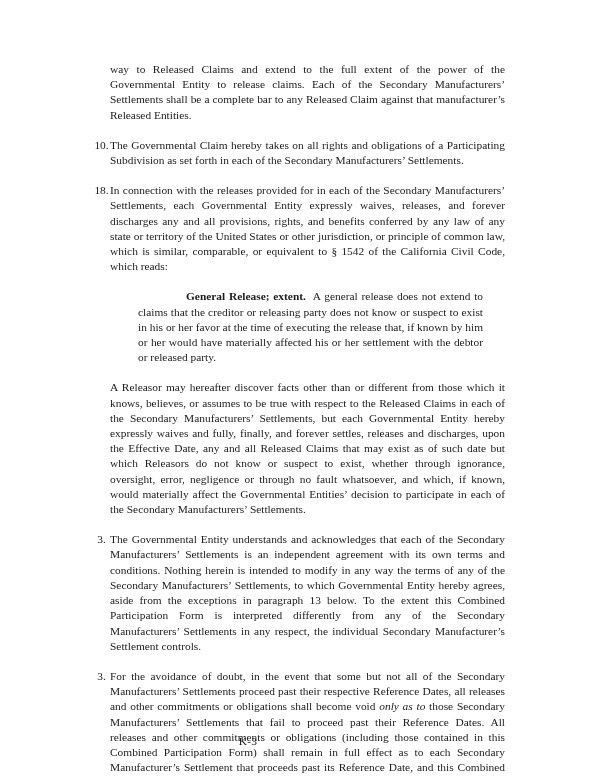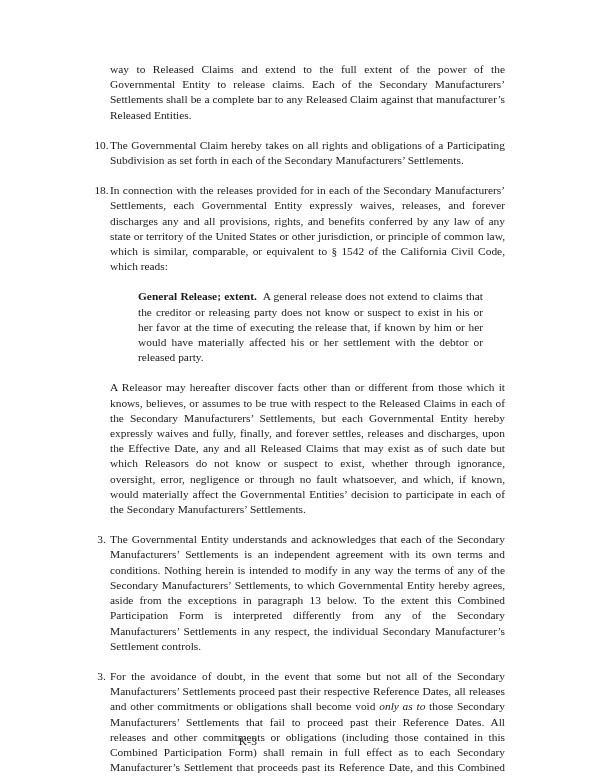--- a/index.html
+++ b/index.html
@@ -69,20 +69,21 @@
     margin: 15px 0 15px 0;
     padding-left: 28px;
     padding-right: 22px;
     text-align: justify;
     text-justify: inter-word;
     font-size: 11.4px;
     line-height: 15.2px;
   }
   .quote-block b {
     font-weight: bold;
+    margin-left: 48px;
   }
 
   em.boldital {
     font-style: italic;
     font-weight: normal;
   }
 
   
   .footer {
     position: absolute;

